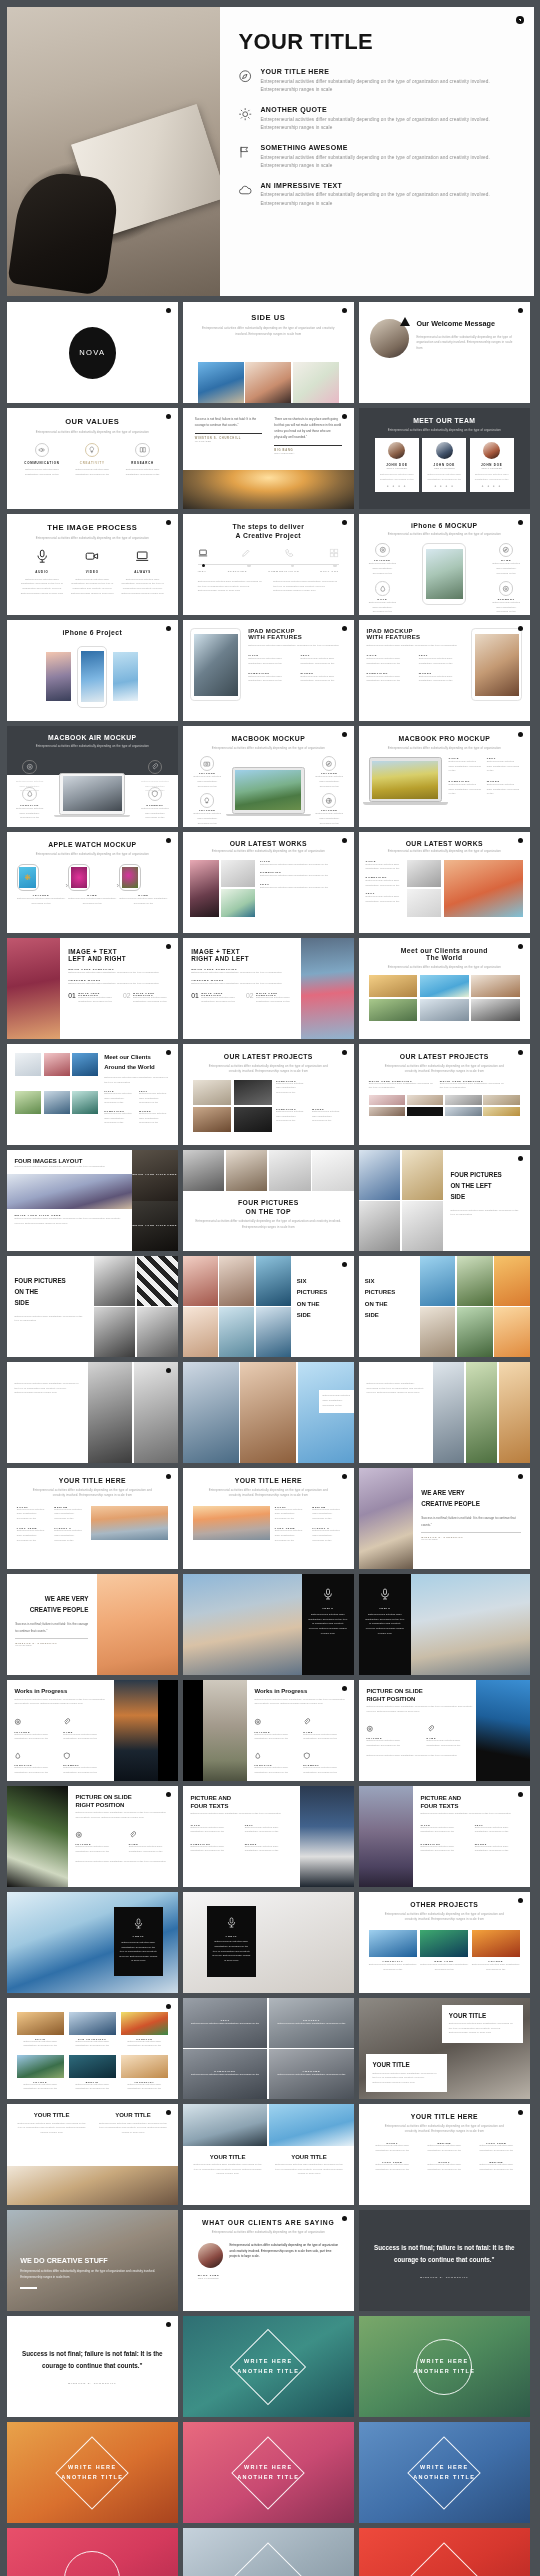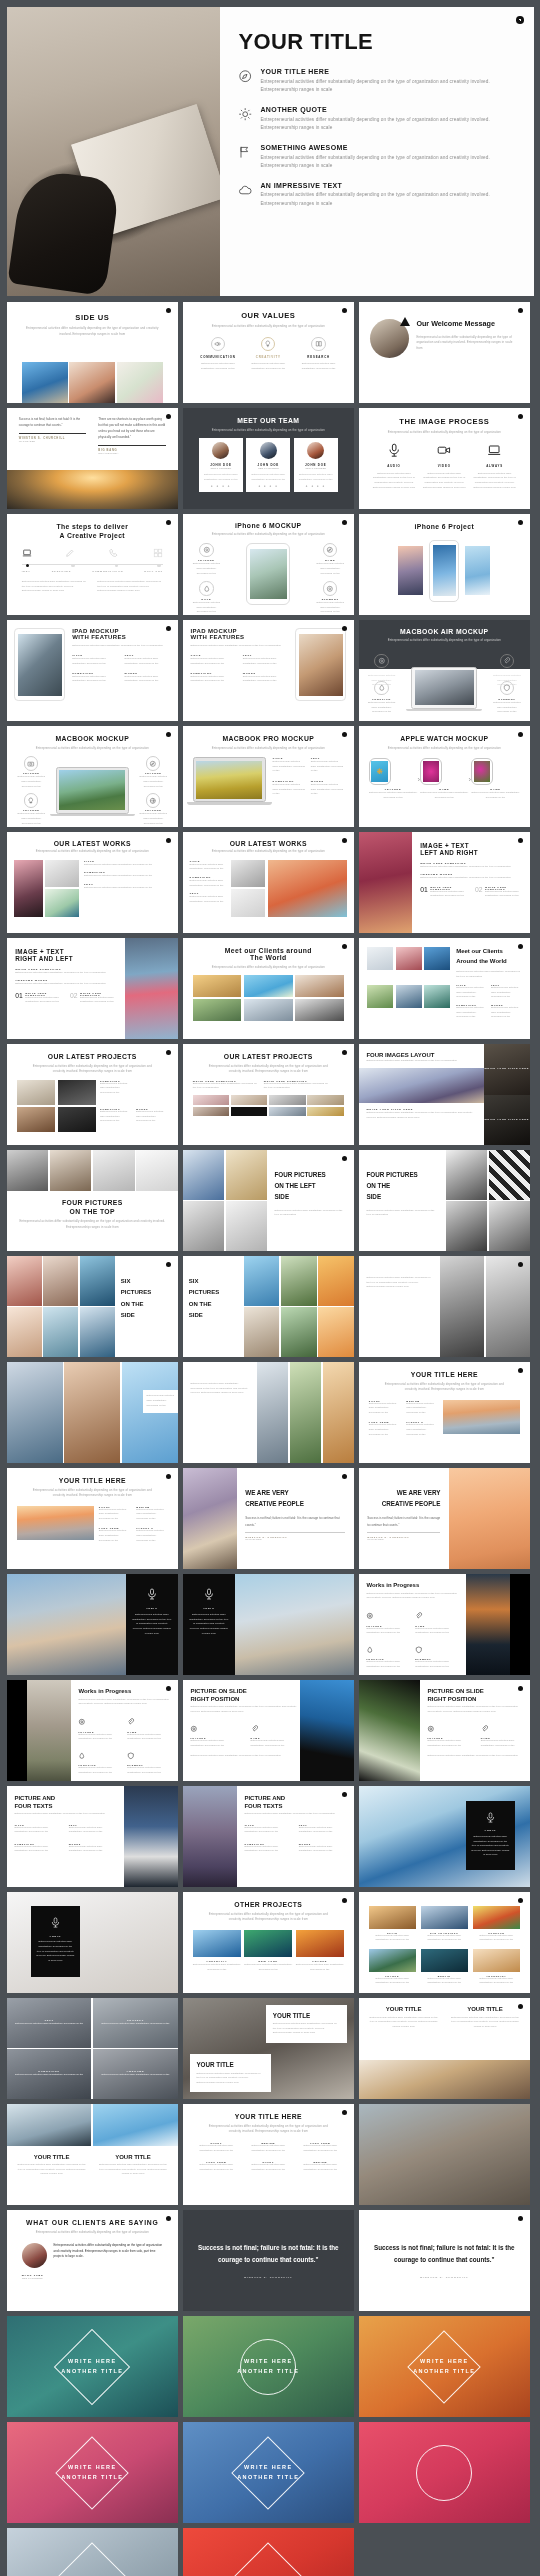--- a/index.html
+++ b/index.html
@@ -136,31 +136,50 @@
             <div class="feat-h">AN IMPRESSIVE TEXT</div>
             <div class="feat-p">Entrepreneurial activities differ substantially depending on the type of organization and creativity involved. Entrepreneurship ranges in scale</div>
           </div>
         </div>
       </div>
     </div>
   </div>
 
   <div class="grid">
 
+    <div class="slide ctr">
+      <div class="dot"></div>
+      <div style="width:47px;height:52px;border-radius:50%;background:#111;display:flex;align-items:center;justify-content:center;">
+        <span style="color:#fff;font-size:7.6px;letter-spacing:1.3px;">NOVA</span>
+      </div>
+    </div>
 
     <div class="slide">
       <div class="dot"></div>
       <div style="padding:11px 15px 5px;">
         <div class="st st-lg">SIDE US</div>
         <div class="sp" style="margin-top:4.2px;">Entrepreneurial activities differ substantially depending on the type of organization and creativity involved. Entrepreneurship ranges in scale from</div>
       </div>
       <div class="g3" style="position:absolute;left:15px;right:15px;bottom:0;height:41px;">
         <div style="background:linear-gradient(160deg,#6fb6e8,#2f6fa8 55%,#c8b89a)"></div>
         <div style="background:linear-gradient(150deg,#f0dfd0,#c98d6e 60%,#3a2b28)"></div>
         <div style="background:linear-gradient(140deg,#f3efe9,#d7e2cf 50%,#e8b9c6)"></div>
+      </div>
+    </div>
+
+    <div class="slide">
+      <div class="dot"></div>
+      <div style="display:flex;gap:7.6px;padding:17px 11px;align-items:flex-start;">
+        <div style="width:39px;height:39px;border-radius:50%;flex:0 0 39px;background:linear-gradient(150deg,#d8cdbd,#7b6a5b 70%,#3c3230);position:relative;">
+          <div style="position:absolute;right:-1.7px;top:-2.5px;width:0;height:0;border-left:5px solid transparent;border-right:5px solid transparent;border-bottom:9.3px solid #111;"></div>
+        </div>
+        <div>
+          <div style="font-size:7.2px;font-weight:bold;line-height:1.5;color:#141414;">Our Welcome Message</div>
+          <div class="sp sp-l" style="margin-top:5px;">Entrepreneurial activities differ substantially depending on the type of organization and creativity involved. Entrepreneurship ranges in scale from</div>
+        </div>
       </div>
     </div>
 
     <div class="slide pad">
       <div class="dot"></div>
       <div class="st st-lg">OUR VALUES</div>
       <div class="sp" style="margin:4.2px 13.5px;">Entrepreneurial activities differ substantially depending on the type of organization</div>
       <div style="display:flex;justify-content:space-around;margin-top:6.8px;">
         <div style="width:42px;text-align:center;">
           <div class="ico-c" style="margin:0 auto 4.2px;">
@@ -182,33 +201,20 @@
           <div class="mini" style="margin-top:2.5px;">Entrepreneurial activities differ substantially depending on the</div>
         </div>
         <div style="width:42px;text-align:center;">
           <div class="ico-c" style="margin:0 auto 4.2px;">
               <svg viewBox="0 0 24 24" fill="none" stroke="currentColor" stroke-width="1.4">
                 <path d="M4 5h7v14H4zM13 5h7v14h-7z"></path>
               </svg>
             </div>
           <div class="lbl">RESEARCH</div>
           <div class="mini" style="margin-top:2.5px;">Entrepreneurial activities differ substantially depending on the</div>
-        </div>
-      </div>
-    </div>
-
-    <div class="slide">
-      <div class="dot"></div>
-      <div style="display:flex;gap:7.6px;padding:17px 11px;align-items:flex-start;">
-        <div style="width:39px;height:39px;border-radius:50%;flex:0 0 39px;background:linear-gradient(150deg,#d8cdbd,#7b6a5b 70%,#3c3230);position:relative;">
-          <div style="position:absolute;right:-1.7px;top:-2.5px;width:0;height:0;border-left:5px solid transparent;border-right:5px solid transparent;border-bottom:9.3px solid #111;"></div>
-        </div>
-        <div>
-          <div style="font-size:7.2px;font-weight:bold;line-height:1.5;color:#141414;">Our Welcome Message</div>
-          <div class="sp sp-l" style="margin-top:5px;">Entrepreneurial activities differ substantially depending on the type of organization and creativity involved. Entrepreneurship ranges in scale from</div>
         </div>
       </div>
     </div>
 
     <div class="slide">
       <div class="dot"></div>
       <div style="display:flex;gap:12px;padding:8.4px 12px 0;">
         <div style="flex:1;">
           <div style="font-size:3px;line-height:2;color:#5a5a5a;">Success is not final; failure is not fatal: It is the courage to continue that counts."</div>
           <div style="border-top:0.8px solid #333;margin:4.2px 0 3.4px;"></div>
@@ -1473,20 +1479,25 @@
         <div style="text-align:center;">
             <div class="lbl" style="font-size:2.2px;">MEDIUM</div>
             <div class="mini">Entrepreneurial activities differ substantially depending on the</div>
           </div>
       </div>
     </div>
 
     <div class="slide">
       <div style="position:absolute;inset:0;background:linear-gradient(160deg,#cfe0ea 0%,#b7a998 45%,#6e6458 100%);"></div>
       <div style="position:absolute;inset:0;background:rgba(0,0,0,.18);"></div>
+      <div style="position:relative;padding:46px 13.5px 0;">
+        <div style="font-size:7.2px;font-weight:bold;color:#fff;">WE DO CREATIVE STUFF</div>
+        <div style="font-size:2.9px;line-height:2;color:#f0f0f0;margin-top:4.2px;">Entrepreneurial activities differ substantially depending on the type of organization and creativity involved. Entrepreneurship ranges in scale from</div>
+        <div style="width:17px;height:2.5px;background:#fff;margin-top:6px;"></div>
+      </div>
     </div>
 
     <div class="slide pad">
       <div class="dot"></div>
       <div class="st st-md" style="letter-spacing:0.8px;">WHAT OUR CLIENTS ARE SAYING</div>
       <div class="sp" style="margin:3.4px 17px 7.6px;">Entrepreneurial activities differ substantially depending on the type of organization</div>
       <div style="display:flex;gap:6.8px;padding:0 5px;">
         <div style="width:25px;height:25px;border-radius:50%;flex:0 0 25px;background:linear-gradient(150deg,#e3c9b8,#8a4a42 60%,#2b1a18);"></div>
         <div style="flex:1;">
           <div style="font-size:3px;line-height:1.95;color:#333;">Entrepreneurial activities differ substantially depending on the type of organization and creativity involved. Entrepreneurship ranges in scale from solo, part time projects to large scale.</div>

